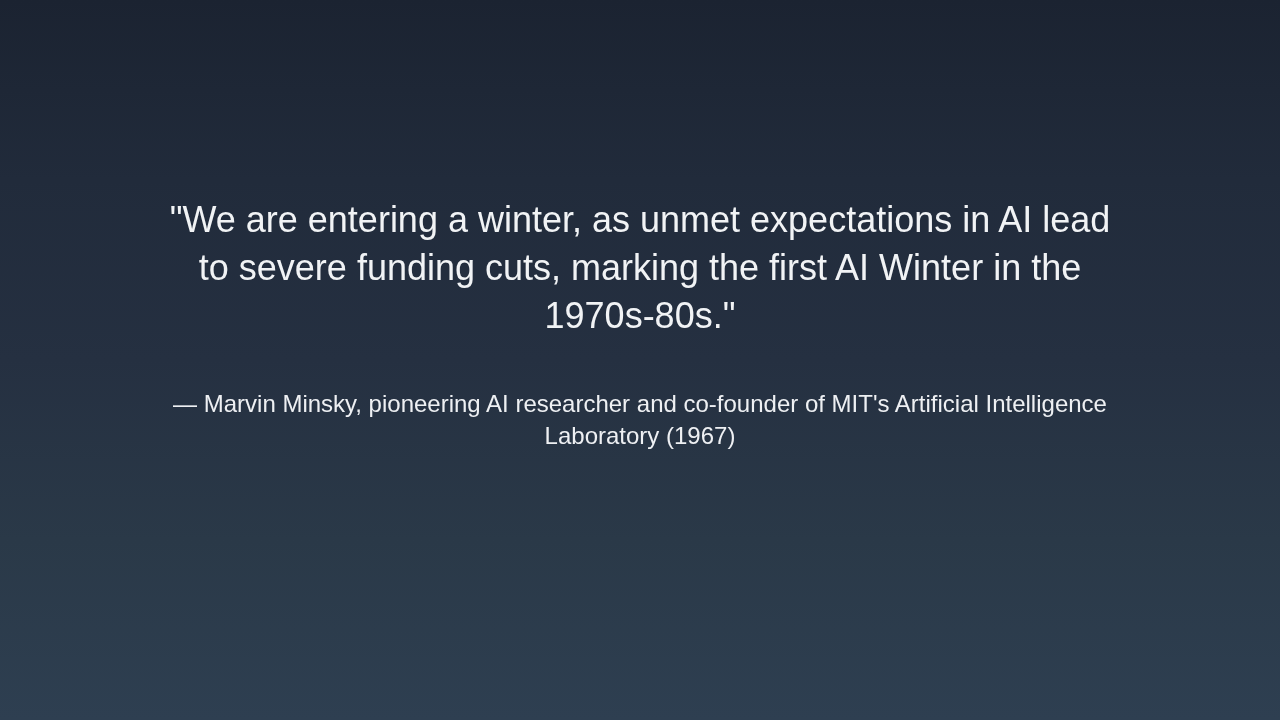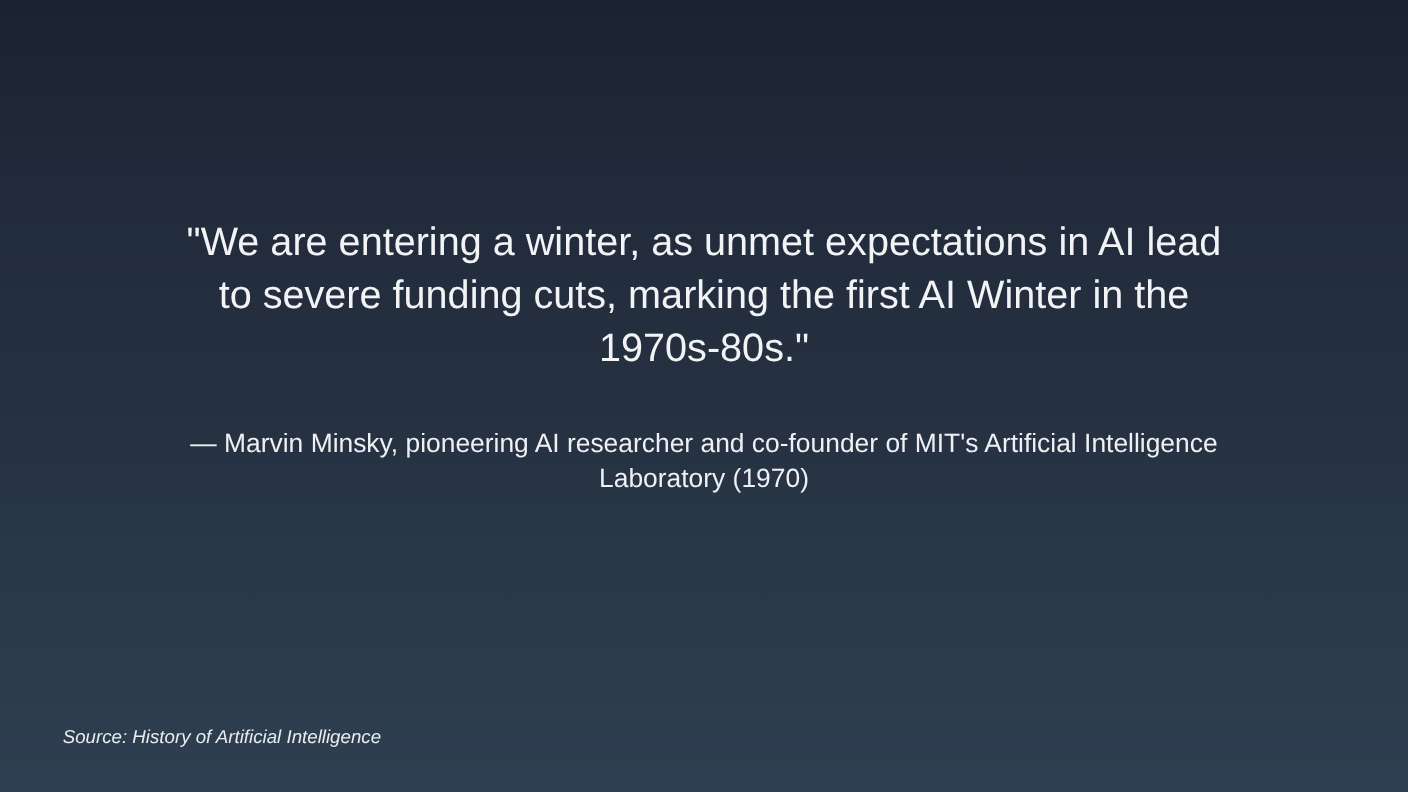--- a/index.html
+++ b/index.html
@@ -66,18 +66,17 @@
 </head>
 <body>
 
 <div id="slide">
 
   <div id="quote-block">
     <p id="quote-text">"We are entering a winter, as unmet expectations in AI lead to severe funding cuts, marking the first AI Winter in the 1970s-80s."</p>
   </div>
 
   <div id="attribution-block">
-    <p id="attribution-text">— Marvin Minsky, pioneering AI researcher and co-founder of MIT's Artificial Intelligence Laboratory (1970)</p>
+    <p id="attribution-text">— Marvin Minsky, pioneering AI researcher and co-founder of MIT's Artificial Intelligence Laboratory (1967)</p>
   </div>
 
-  <div id="source-line">Source: History of Artificial Intelligence</div>
 
 </div>
 
 </body></html>

